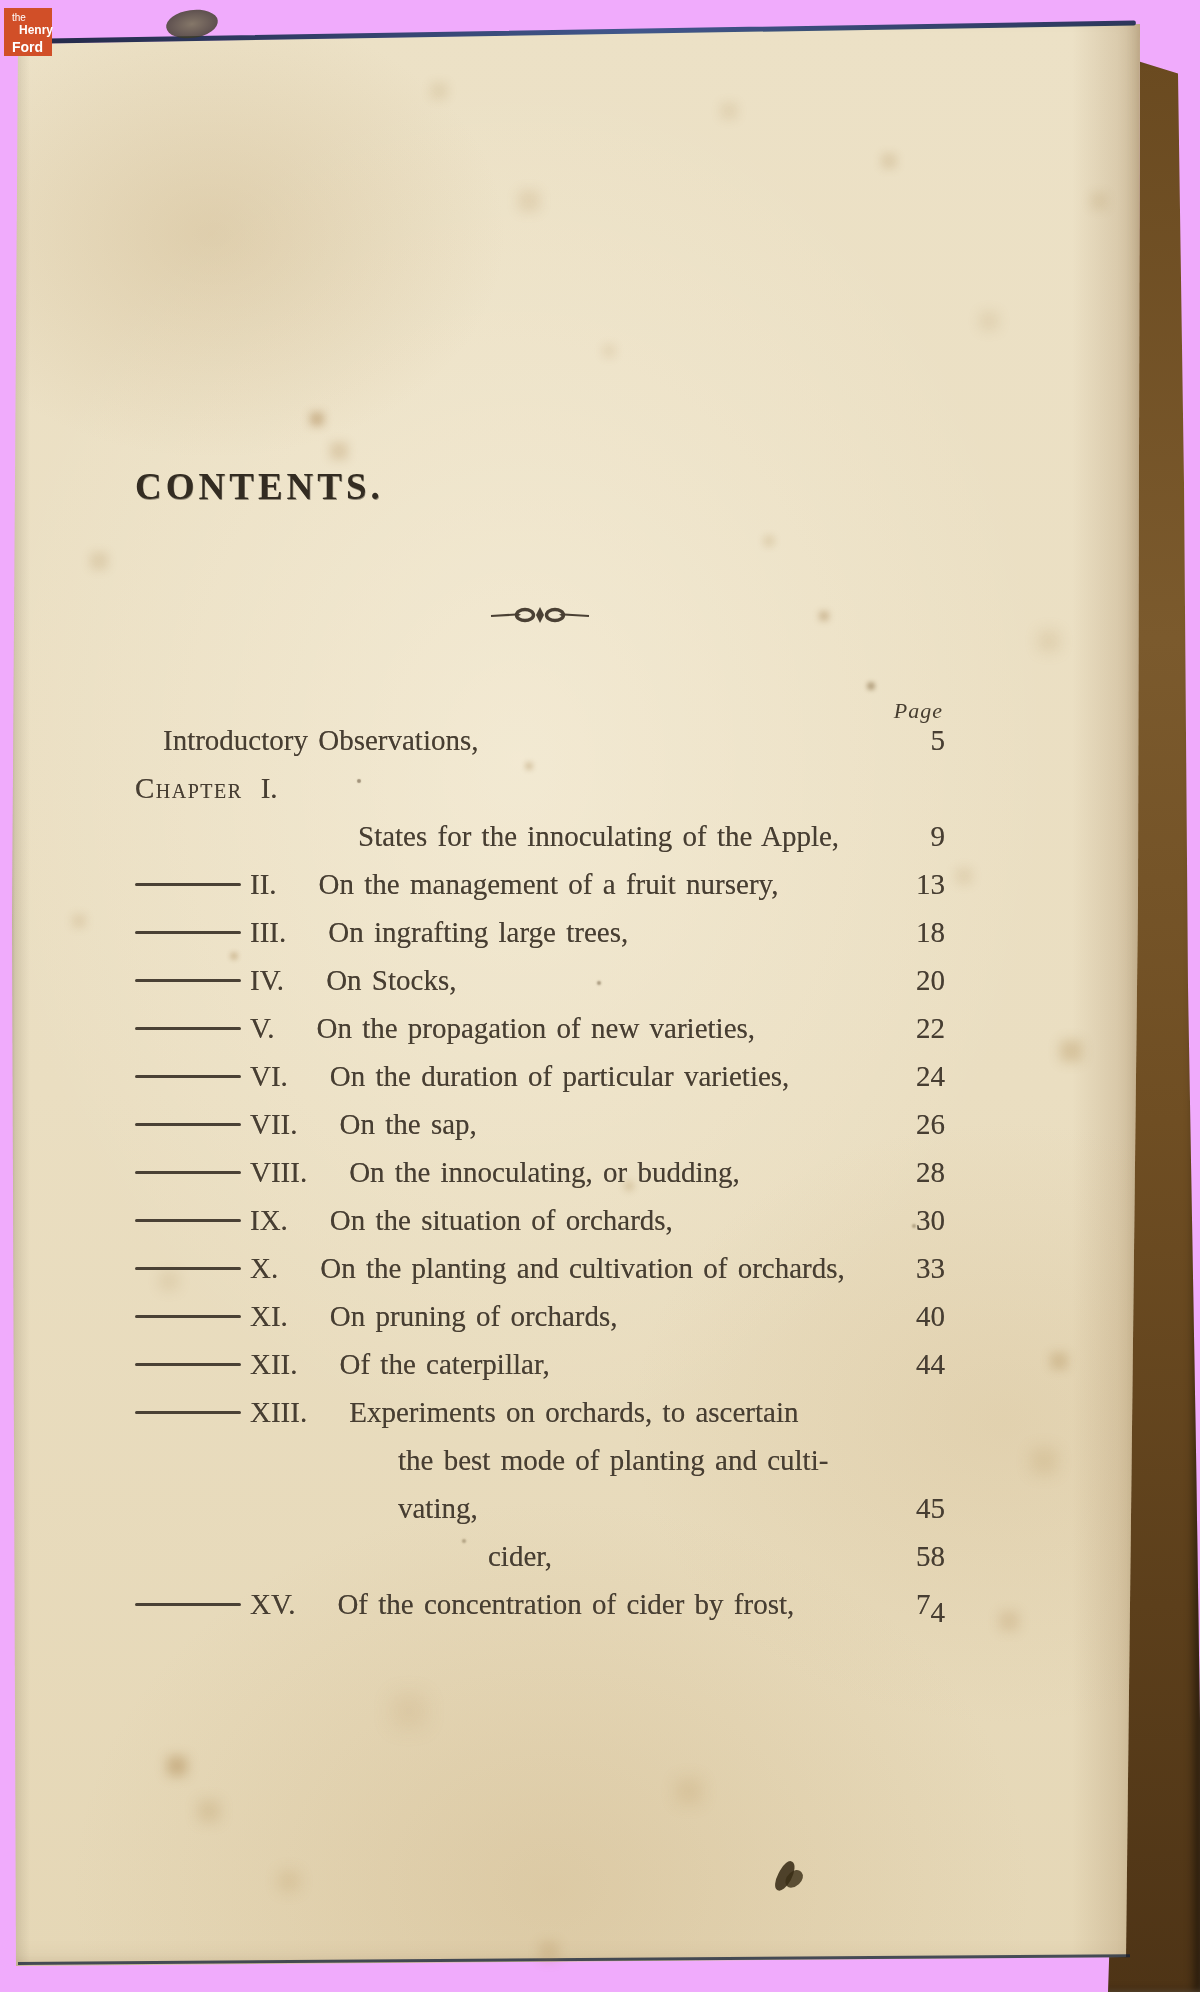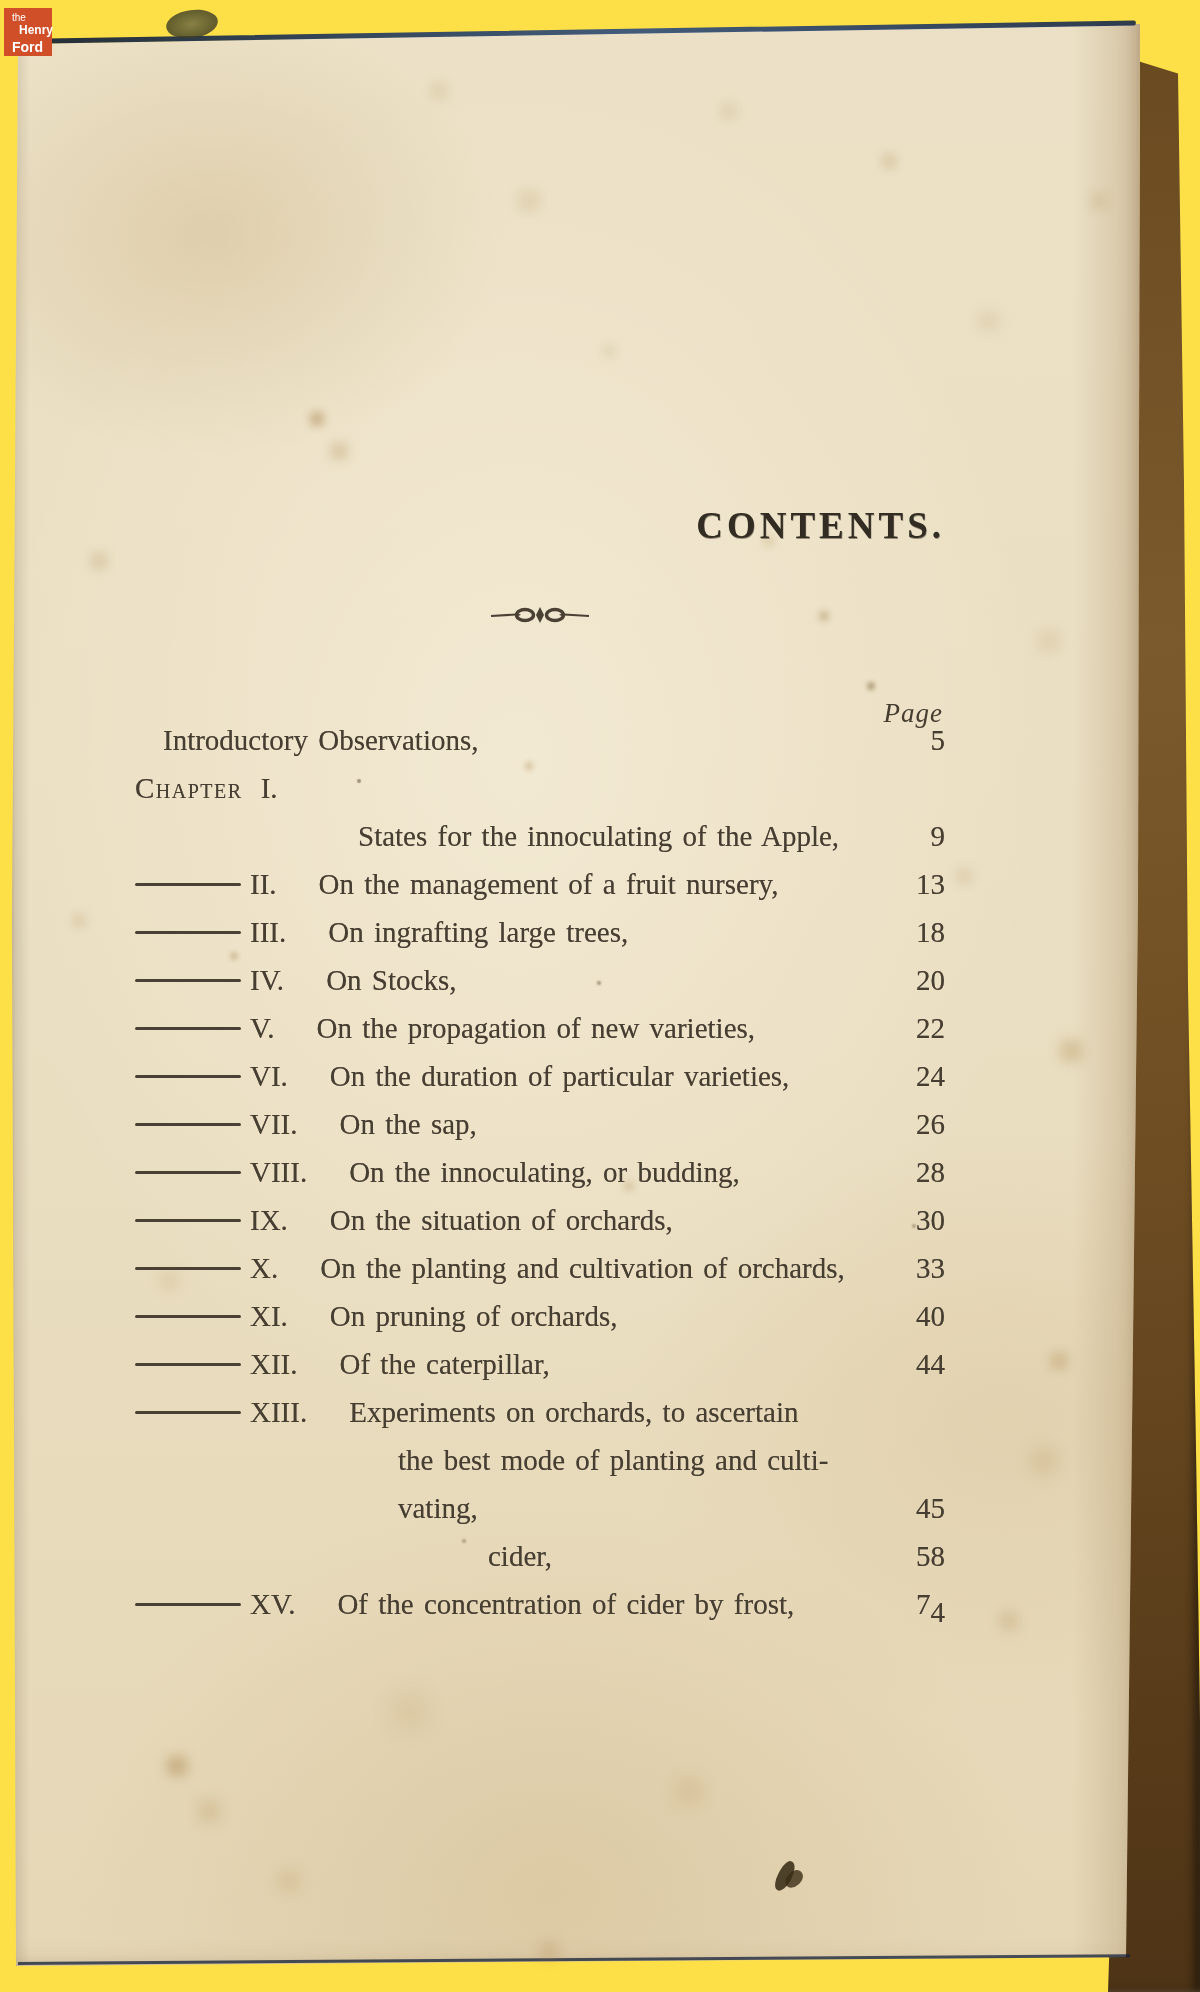--- a/index.html
+++ b/index.html
@@ -1,19 +1,19 @@
 <!DOCTYPE html>
 <html><head>
 <meta charset="utf-8">
 <style>
   html,body{margin:0;padding:0;}
   body{background:#000;}
   .stage{
     position:relative;width:1200px;height:1992px;overflow:hidden;
-    background:#fde047;
+    background:#f0abfc;
     font-family:"Liberation Serif","DejaVu Serif",serif;
   }
   
   .cover{
     position:absolute;top:58px;right:0;width:100px;height:1934px;
     background:linear-gradient(180deg,#6a4a20 0%,#7b5a2d 30%,#6f4e23 55%,#5c3f1b 80%,#4e3416 100%);
     clip-path:polygon(40% 0.2%,78% 0.8%,84% 22%,88% 48%,96% 72%,100% 86%,100% 100%,8% 100%,22% 78%,33% 52%,38% 22%);
     box-shadow:inset 3px 0 6px rgba(255,240,210,.25), inset -6px 0 10px rgba(0,0,0,.5);
   }
   
@@ -72,28 +72,28 @@
     position:absolute;left:4px;top:8px;width:48px;height:48px;background:#d14f28;
     font-family:"Liberation Sans","DejaVu Sans",sans-serif;color:#fff;line-height:1;z-index:10;
     box-sizing:border-box;padding:5px 0 0 6px;
   }
   .logo .l1{font-size:10px;display:block;margin:0 0 0 2px;}
   .logo .l2{font-size:12px;font-weight:bold;display:block;margin:1px 0 0 9px;}
   .logo .l3{font-size:14px;font-weight:bold;display:block;margin:4px 0 0 2px;}
   
   .content{position:absolute;left:135px;top:0;width:810px;height:1992px;color:#473e32;}
   .doc-title{
-    position:absolute;top:504px;left:0;width:100%;text-align:right;
+    position:absolute;top:465px;left:0;width:100%;text-align:left;
     font-size:37px;font-weight:bold;letter-spacing:4px;color:#332c22;
     text-shadow:0.6px 0.6px 0 rgba(40,33,25,.45);
   }
   .ornament{position:absolute;top:604px;left:0;width:100%;text-align:center;}
   .ornament svg{display:inline-block;}
   .page-header{
-    position:absolute;top:698px;right:2px;font-style:italic;font-size:27px;color:#463d30;letter-spacing:1px;
+    position:absolute;top:698px;right:2px;font-style:italic;font-size:22px;color:#463d30;letter-spacing:1px;
   }
   .toc{position:absolute;top:716px;left:0;width:810px;}
   .toc-line{
     display:flex;align-items:baseline;line-height:48px;height:48px;
     font-size:29px;white-space:nowrap;word-spacing:3px;
     text-shadow:0 0 .6px rgba(60,50,40,.55);
   }
   .dash{
     display:inline-block;width:106px;border-bottom:3.5px solid #4a4135;
     position:relative;top:-8px;margin-right:9px;flex:none;border-radius:2px;

